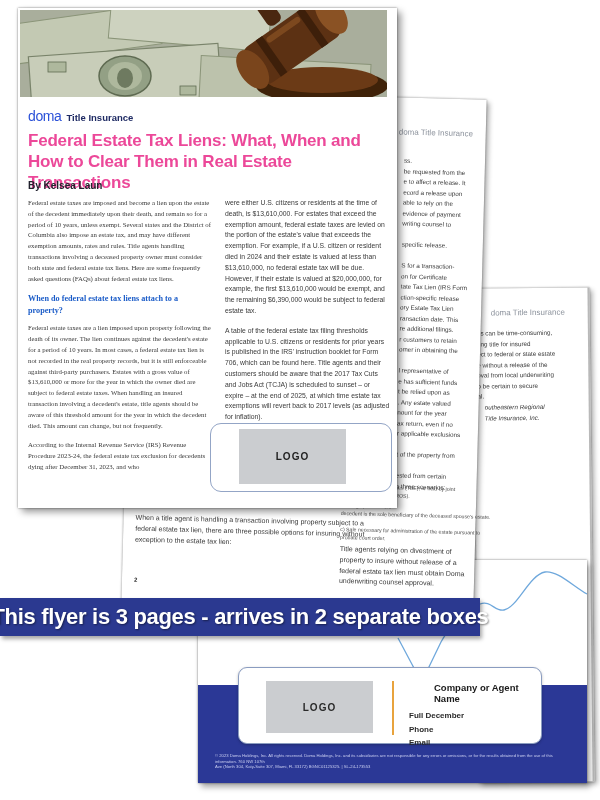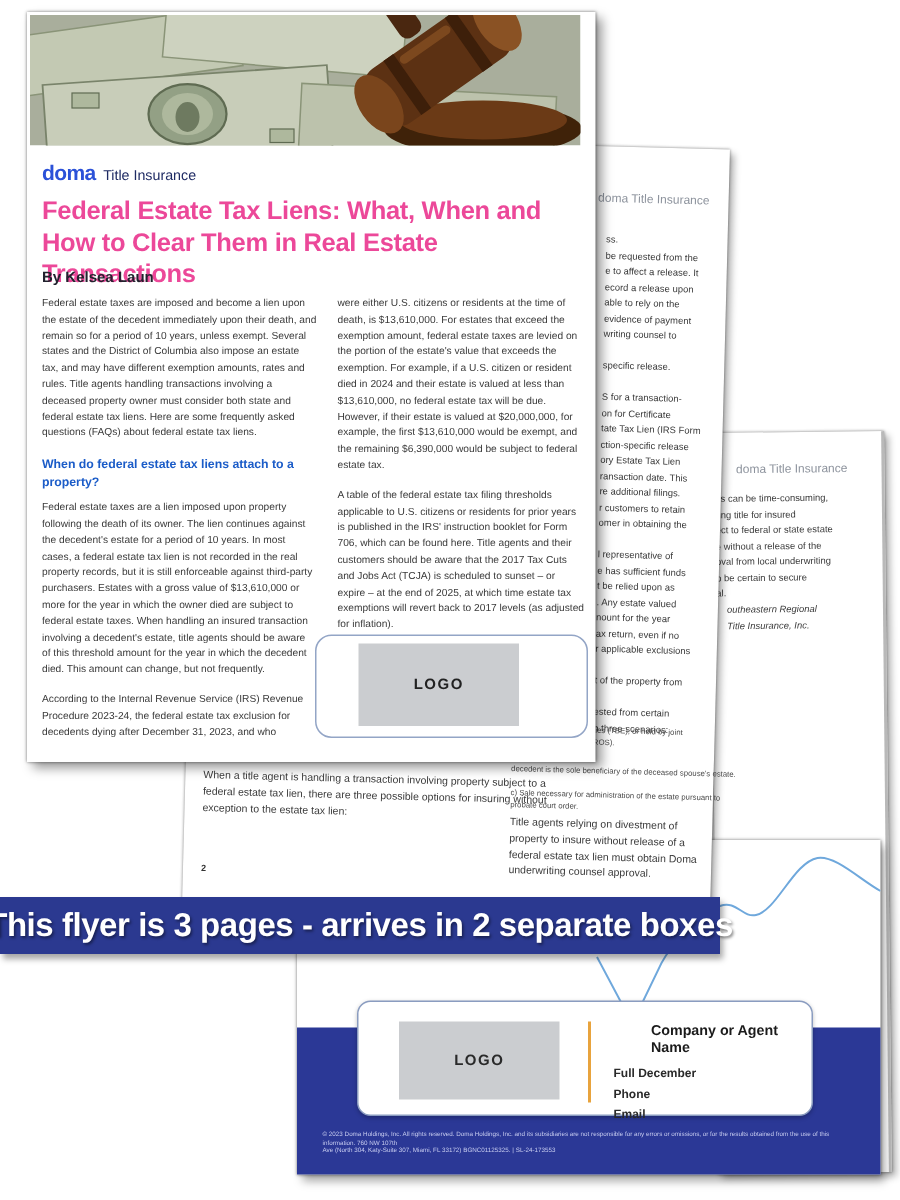--- a/index.html
+++ b/index.html
@@ -41,29 +41,29 @@
   .p2-br{position:absolute;left:217px;top:405px;width:132px;}
   .p2-br-para{font-size:7px;line-height:10.8px;color:#3a3a3a;margin-top:3px;}
   
   .frag{font-size:6.3px;line-height:10.5px;min-height:10.5px;white-space:nowrap;color:#3a3a3a;}
   .frag-sm{font-size:5.2px;line-height:8px;min-height:8px;white-space:nowrap;color:#4a4a4a;}
   
   .page1{left:18px;top:8px;width:379px;height:500px;
          box-shadow:0 0 2px rgba(0,0,0,.5),4px 4px 7px rgba(0,0,0,.4);}
   .hero{position:absolute;left:2px;top:2px;width:367px;height:87px;overflow:hidden;}
   .p1-logo{position:absolute;left:10px;top:99px;white-space:nowrap;}
-  .brand{font-size:14px;font-weight:bold;letter-spacing:-.4px;color:var(--doma_blue);}
-  .brand-suffix{font-size:9.5px;font-weight:normal;color:var(--navy);margin-left:5px;}
+  .brand{font-size:14px;font-weight:normal;letter-spacing:-.4px;color:var(--doma_blue);}
+  .brand-suffix{font-size:9.5px;font-weight:bold;color:var(--navy);margin-left:5px;}
   .p1-title{position:absolute;left:10px;top:122px;width:352px;font-size:17px;line-height:21px;
             font-weight:600;letter-spacing:-.2px;color:#ec4899;}
   .p1-byline{position:absolute;left:10px;top:172px;font-size:10px;font-weight:bold;color:#22222e;}
   .p1-cols{position:absolute;left:10px;top:190px;width:362px;height:305px;display:flex;gap:14px;
            overflow:hidden;}
   .col{font-size:6.8px;line-height:10.8px;color:#3a3a3a;}
-  .col1{width:183px;}
+  .col1{width:183px;font-family:Liberation Serif, serif;}
   .col2{width:165px;}
   .col p{margin:0 0 9px 0;}
   .col h3{margin:2px 0 7px 0;font-size:8.2px;line-height:11.5px;color:var(--accent_blue);}
   .logo-box{position:absolute;left:192px;top:415px;width:180px;height:67px;background:#fff;
             border:1.4px solid #93a5c6;border-radius:11px;}
   .logo-box-gray{position:absolute;left:28px;top:5px;width:107px;height:55px;background:var(--gray_box);
             display:flex;align-items:center;justify-content:center;font-weight:bold;font-size:10px;
             letter-spacing:1px;color:#222;}
   
   .banner{position:absolute;left:0;top:598px;width:480px;height:38px;background:var(--banner_bg);

